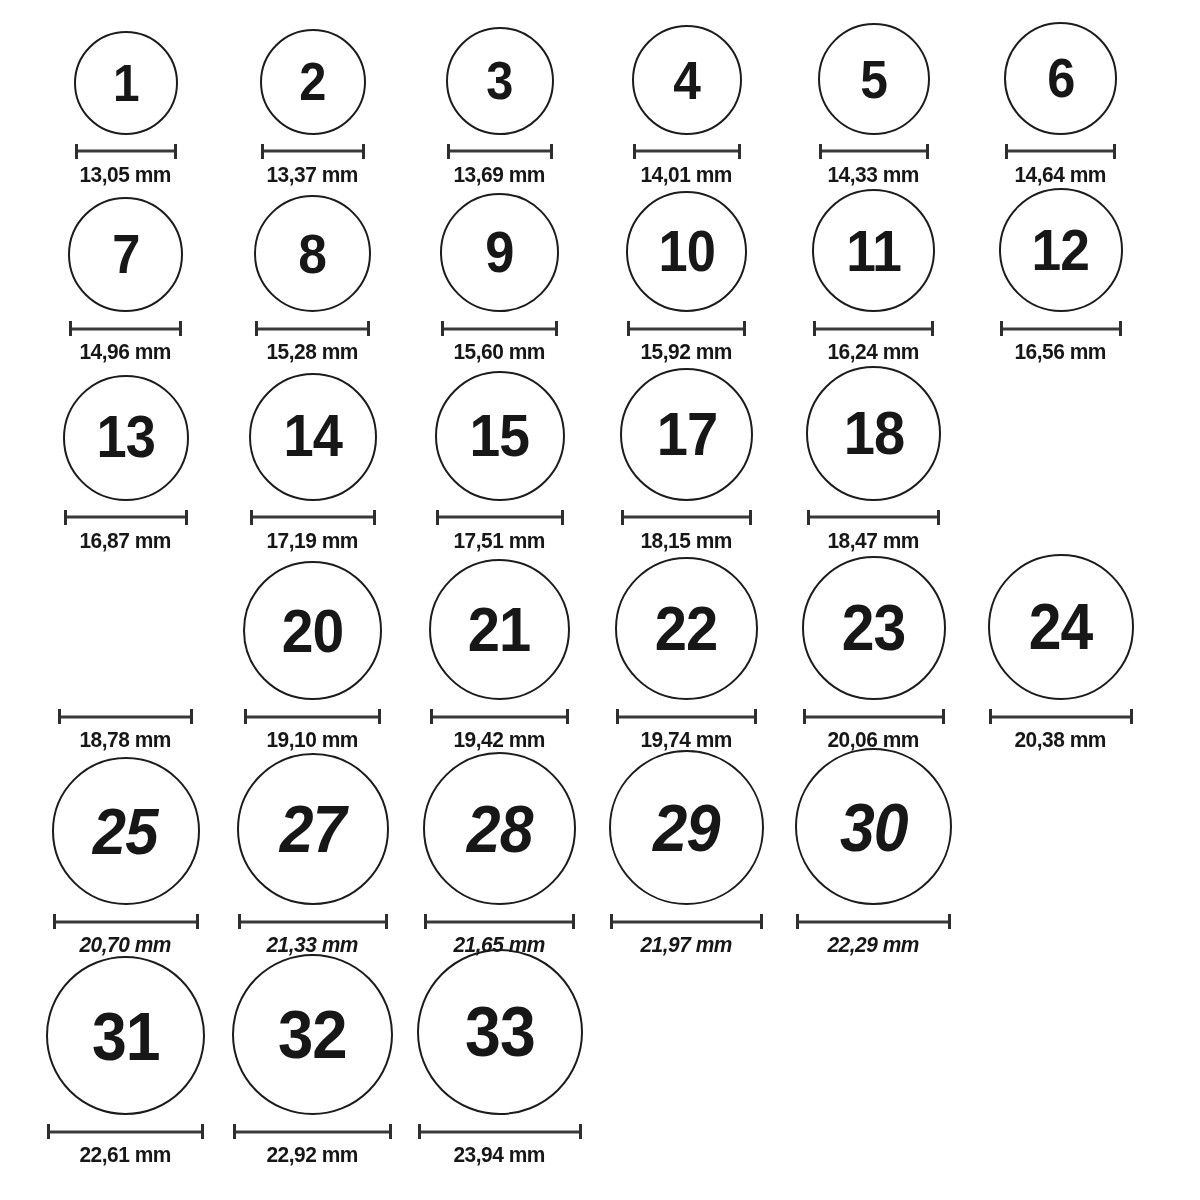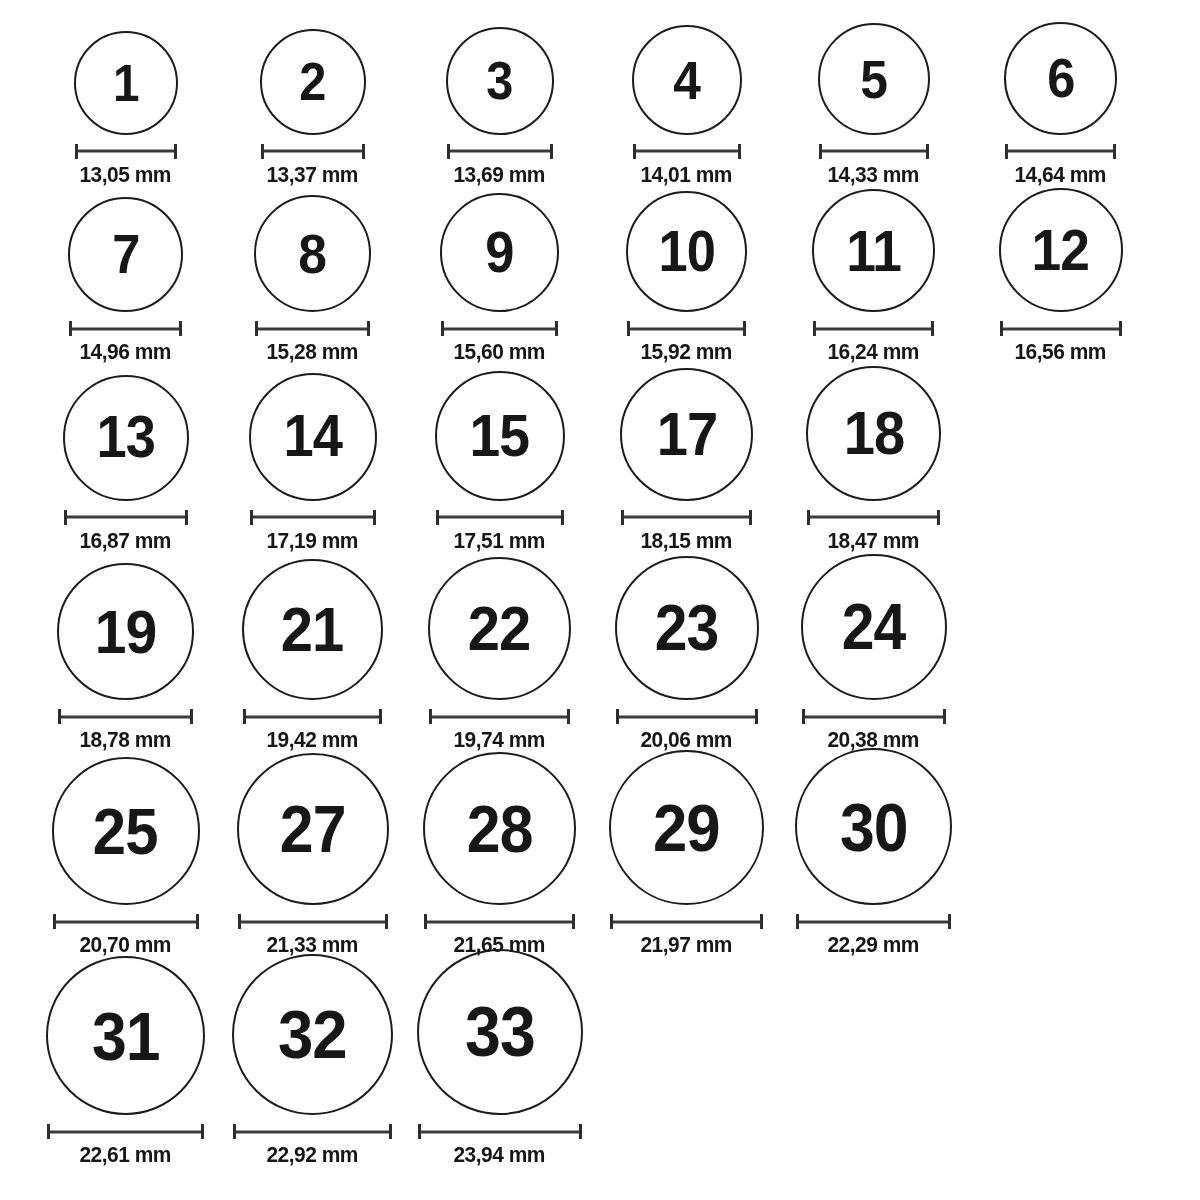--- a/index.html
+++ b/index.html
@@ -18,21 +18,21 @@
     padding: 6px 0 0 32px;
   }
   .row {
     display: grid;
     grid-template-columns: repeat(6, 187px);
   }
   .row:nth-child(1) { height: 182px; }
   .row:nth-child(2) { height: 176px; }
   .row:nth-child(3) { height: 190px; }
   .row:nth-child(4) { height: 194px; }
-  .row:nth-child(5) { height: 201px; }
+  .row:nth-child(5) { height: 201px; font-style: italic; }
   .row:nth-child(6) { height: 212px; }
   .cell {
     height: 100%;
     display: flex;
     flex-direction: column;
     align-items: center;
     justify-content: flex-end;
   }
   .circle {
     box-sizing: border-box;
@@ -203,25 +203,29 @@
       <div class="cell">
         <div class="circle" style="width: 135px; height: 135px;">
           <span class="num" style="font-size: 61px;">18</span>
         </div>
         <div class="measure" style="width: 133px;"></div>
         <div class="mmlabel">18,47 mm</div>
       </div>
     </div>
     <div class="row">
       <div class="cell">
-        <div class="circle" style="width: 137px; height: 137px;">
-          <span class="num" style="font-size: 62px;">19</span>
-        </div>
         <div class="measure" style="width: 135px;"></div>
         <div class="mmlabel">18,78 mm</div>
+      </div>
+      <div class="cell">
+        <div class="circle" style="width: 139px; height: 139px;">
+          <span class="num" style="font-size: 62px;">20</span>
+        </div>
+        <div class="measure" style="width: 137px;"></div>
+        <div class="mmlabel">19,10 mm</div>
       </div>
       <div class="cell">
         <div class="circle" style="width: 141px; height: 141px;">
           <span class="num" style="font-size: 63px;">21</span>
         </div>
         <div class="measure" style="width: 139px;"></div>
         <div class="mmlabel">19,42 mm</div>
       </div>
       <div class="cell">
         <div class="circle" style="width: 143px; height: 143px;">

